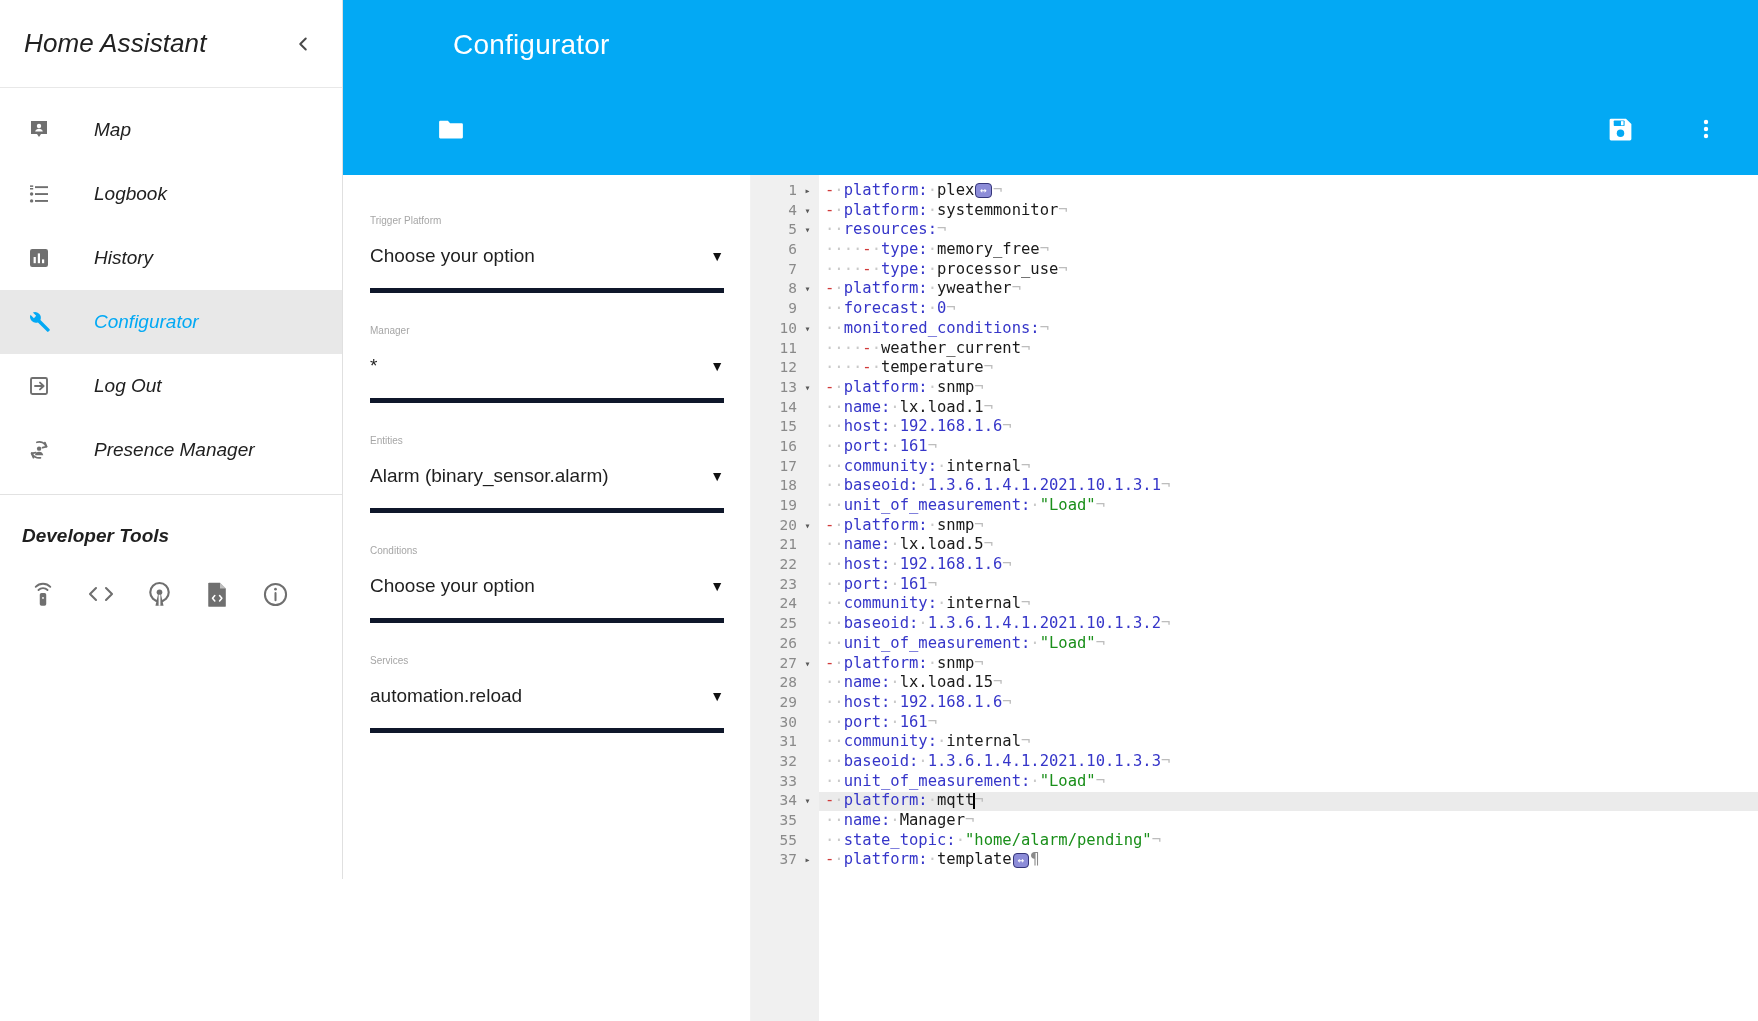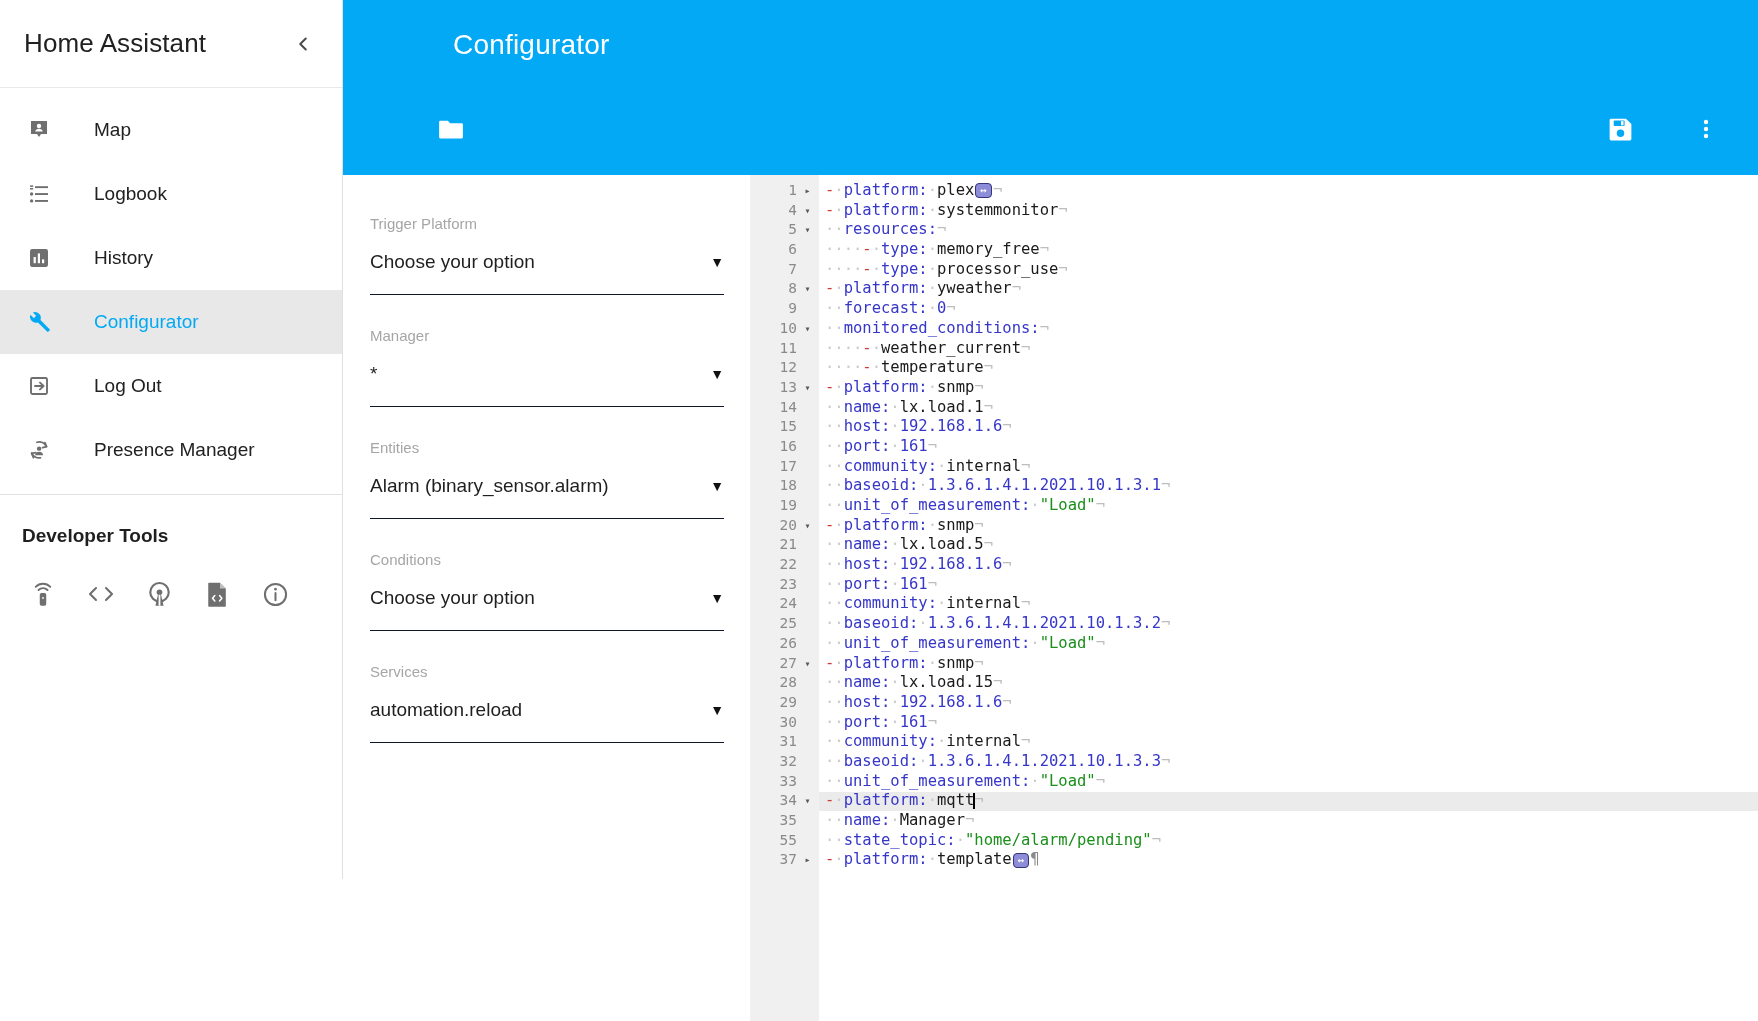--- a/index.html
+++ b/index.html
@@ -9,21 +9,21 @@
     background: #ffffff;
     color: #212121;
     -webkit-font-smoothing: antialiased;
   }
   .app { display: flex; width: 1758px; height: 1021px; }
 
   
   .sidebar {
     width: 343px; min-width: 343px; height: 879px;
     background: #fff; border-right: 1px solid #e0e0e0;
-    display: flex; flex-direction: column;
+    display: flex; flex-direction: column; font-style: italic;
   }
   .sb-header {
     height: 88px; min-height: 88px;
     display: flex; align-items: center; justify-content: space-between;
     padding: 0 22px 0 24px;
     border-bottom: 1px solid #e8e8e8;
   }
   .sb-title { font-size: 26px; color: #212121; letter-spacing: .1px; }
   .sb-collapse {
     width: 34px; height: 34px; display: flex; align-items: center; justify-content: center;
@@ -78,24 +78,24 @@
 
   .body { flex: 1; display: flex; min-height: 0; background: #fff; }
 
   
   .formpanel {
     width: 407px; min-width: 407px;
     padding: 40px 26px 0 27px;
     background: #fff;
   }
   .field { margin-bottom: 32px; }
-  .field .flabel { font-size: 15px; color: #a6a6a6; margin-bottom: 19px; }
+  .field .flabel { font-size: 10px; color: #a6a6a6; margin-bottom: 19px; }
   .field .fsel {
     display: flex; align-items: center; justify-content: space-between;
-    border-bottom: 1px solid #0f172a; padding-bottom: 21px;
+    border-bottom: 5px solid #0f172a; padding-bottom: 21px;
     cursor: pointer;
   }
   .field .fval { font-size: 19px; color: #1f1f1f; }
   .field .fcaret { font-size: 14px; color: #111; line-height: 1; }
 
   
   .editorwrap {
     flex: 1; min-width: 0; display: flex;
     background: #ffffff; position: relative; overflow: hidden;
     border-left: 1px solid #f2f2f2;

